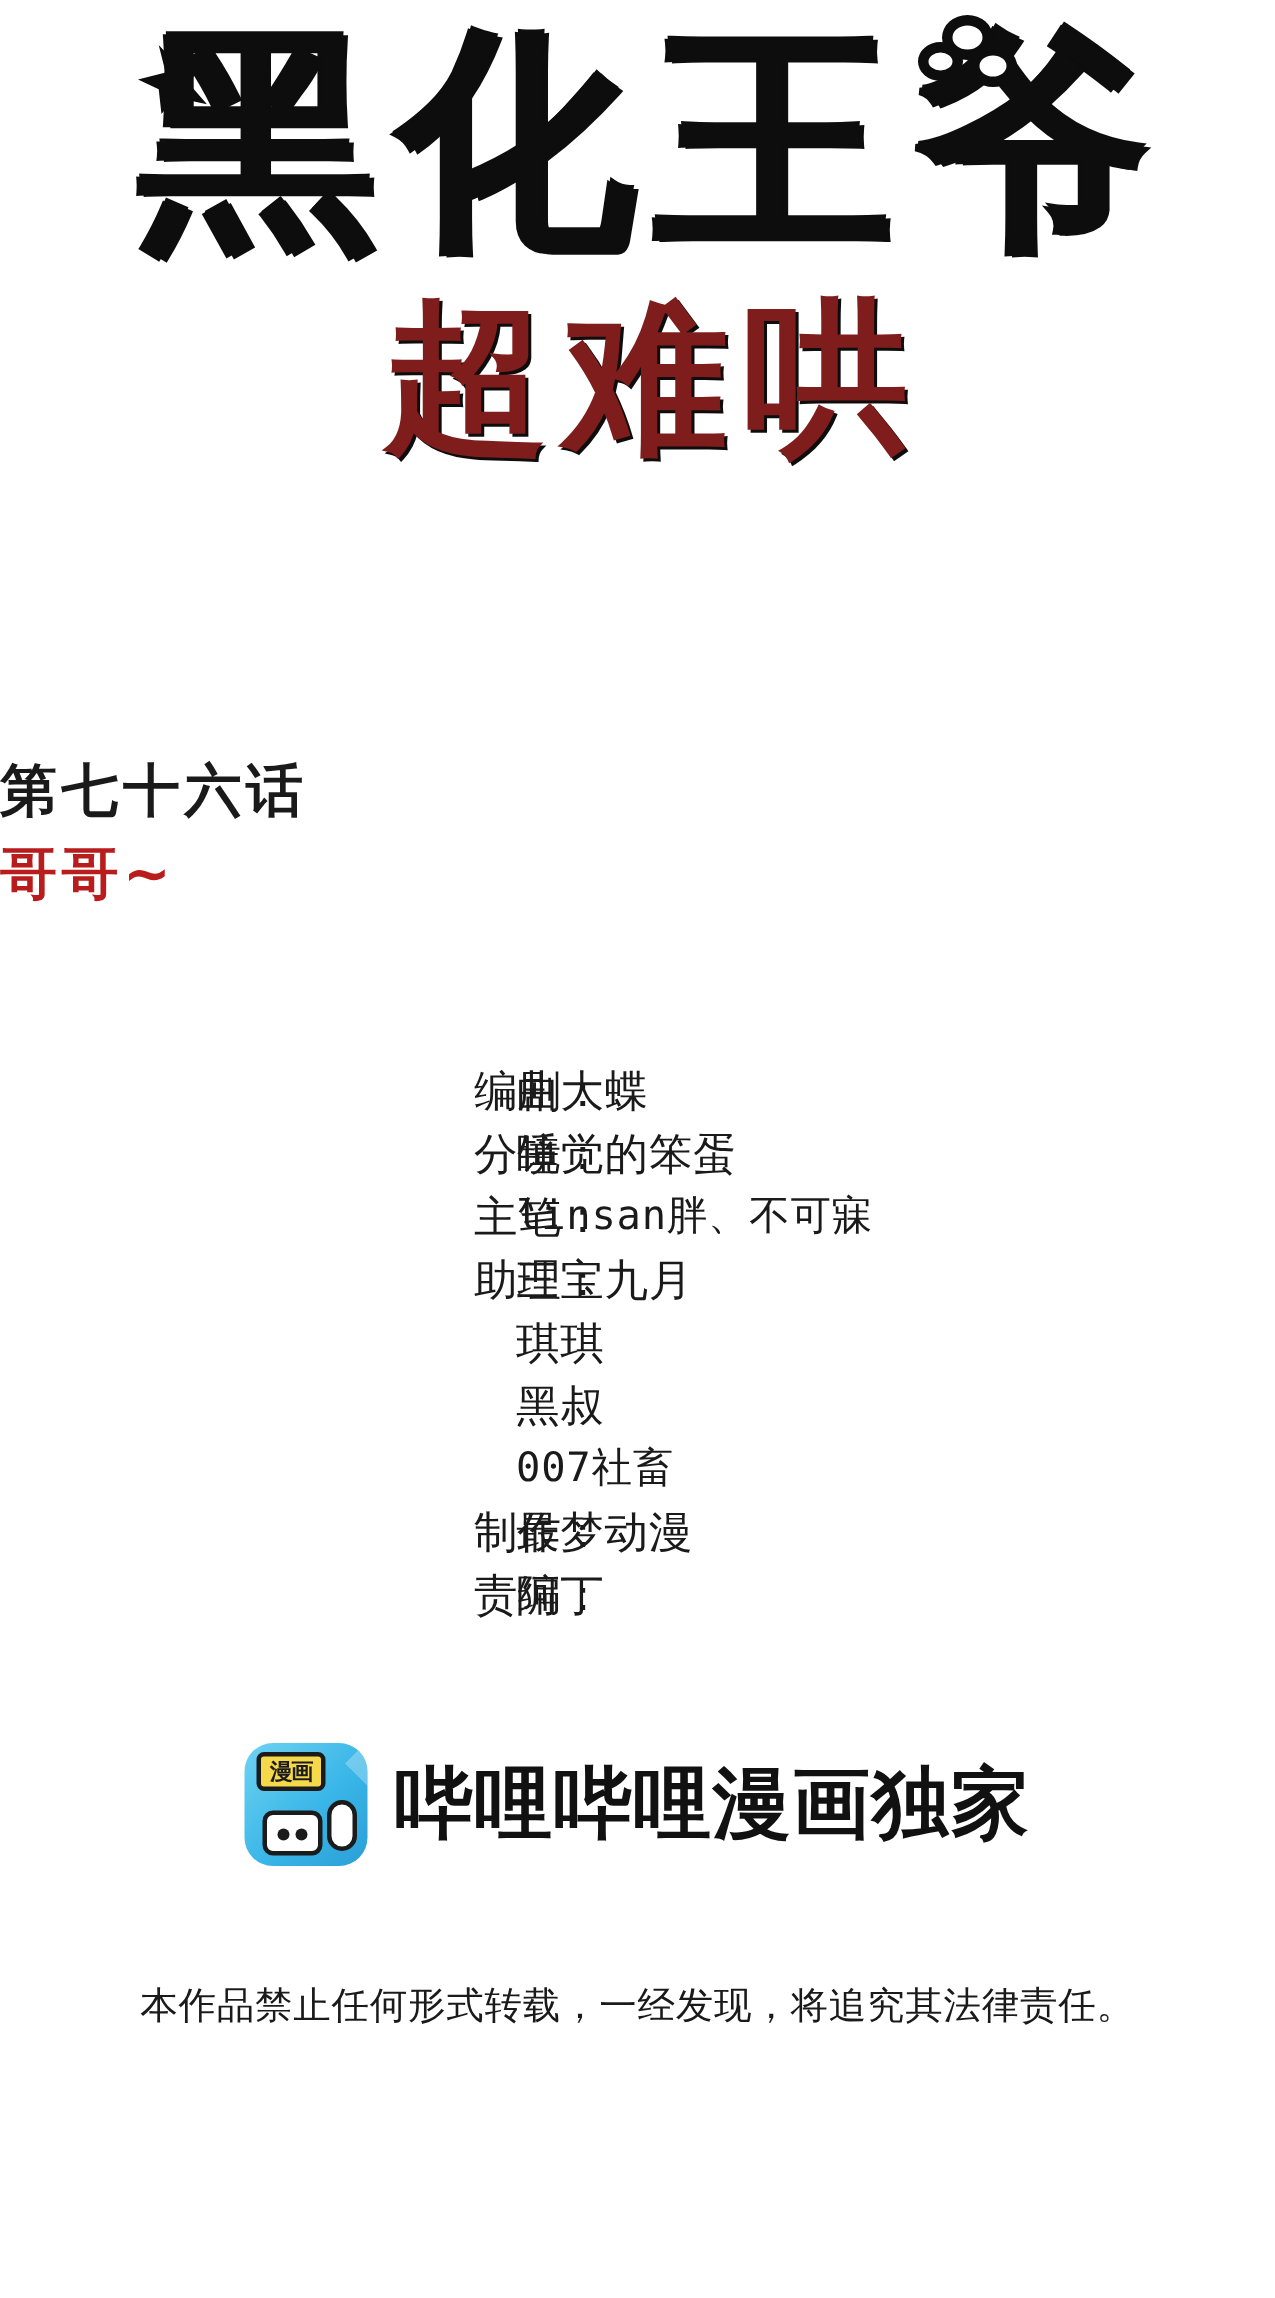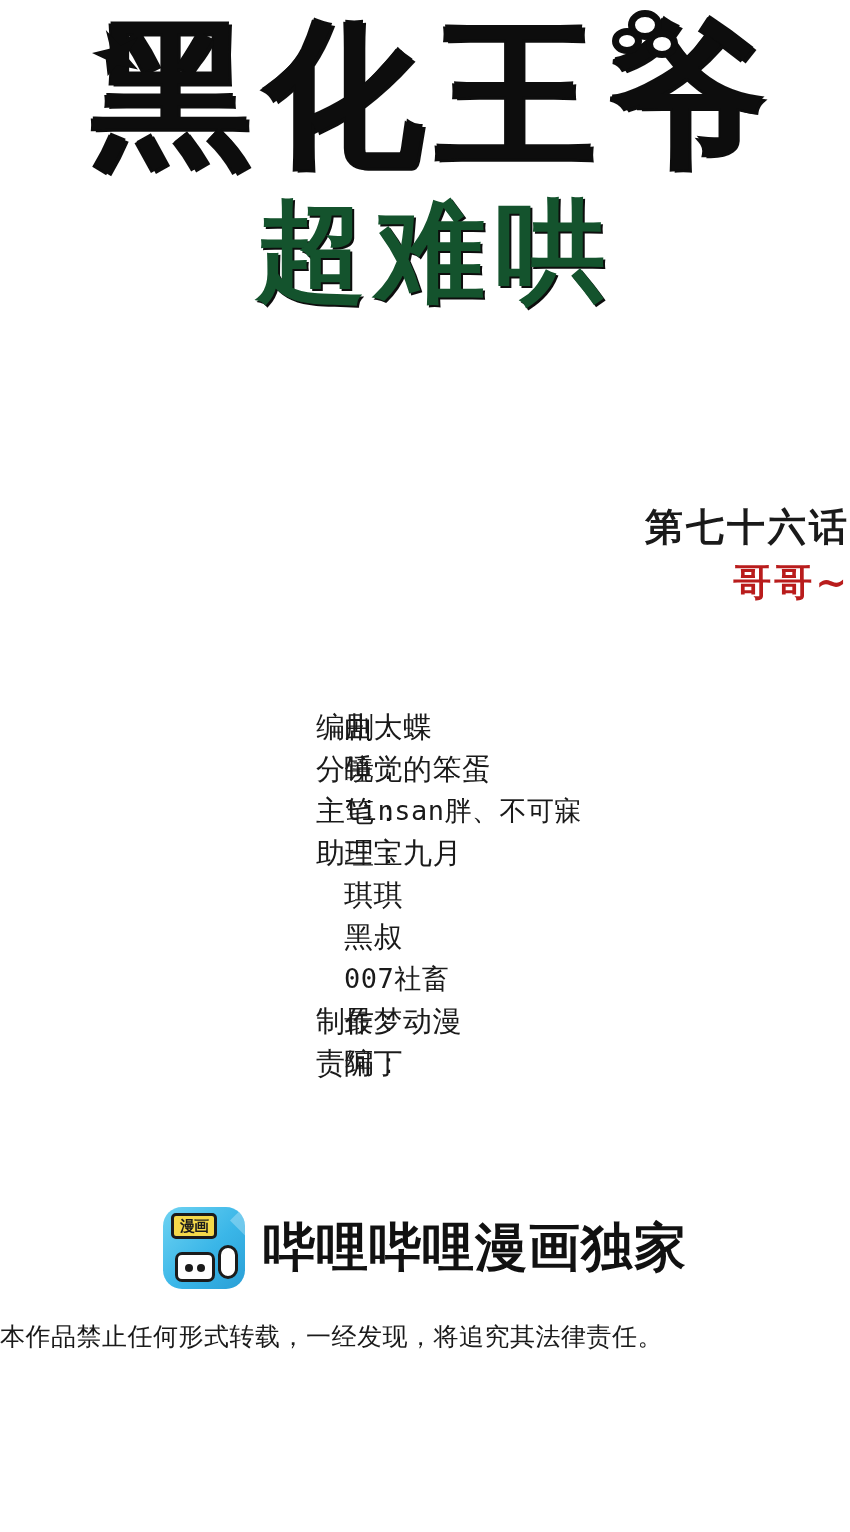--- a/index.html
+++ b/index.html
@@ -43,21 +43,21 @@
     white-space: nowrap;
     margin-left: 10px;
     text-shadow: 3px 3px 0 #0d0d0d, -2px 2px 0 #0d0d0d;
   }
   .title-sub {
     font-family: "DejaVu Sans", sans-serif;
     font-weight: bold;
     font-size: 110px;
     line-height: 1.0;
     letter-spacing: 10px;
-    color: #14532d;
+    color: #7f1d1d;
     white-space: nowrap;
     margin-top: 24px;
     margin-left: 8px;
     text-shadow: 2px 2px 0 #0d0d0d;
   }
 
   
   .spark {
     position: absolute;
     background: #0d0d0d;
@@ -82,21 +82,21 @@
     border-radius: 50%;
     background: #ffffff;
   }
 
   
   .chapter {
     position: absolute;
     top: 500px;
     left: 0;
     width: 850px;
-    text-align: right;
+    text-align: left;
   }
   .chapter-number {
     font-family: "DejaVu Sans", sans-serif;
     font-size: 38px;
     font-weight: 600;
     letter-spacing: 3px;
     line-height: 1.45;
     color: #1a1a1a;
   }
   .chapter-title {
@@ -140,21 +140,21 @@
     margin-left: 28px;
   }
   .mono-ish {
     font-family: "DejaVu Sans Mono", monospace;
     font-size: 27px;
   }
 
   
   .publisher {
     position: absolute;
-    top: 1207px;
+    top: 1162px;
     left: 0;
     width: 850px;
     display: flex;
     align-items: center;
     justify-content: center;
     gap: 18px;
   }
   .app-icon {
     width: 82px;
     height: 82px;
@@ -230,20 +230,21 @@
     letter-spacing: 1px;
     color: #111111;
   }
 
   
   .disclaimer {
     position: absolute;
     top: 1320px;
     left: 0;
     width: 850px;
+    text-align: center;
     font-family: "DejaVu Sans", sans-serif;
     font-size: 25px;
     color: #1a1a1a;
     letter-spacing: 0.5px;
   }
 </style>
 </head>
 <body>
 
 <div class="page">

